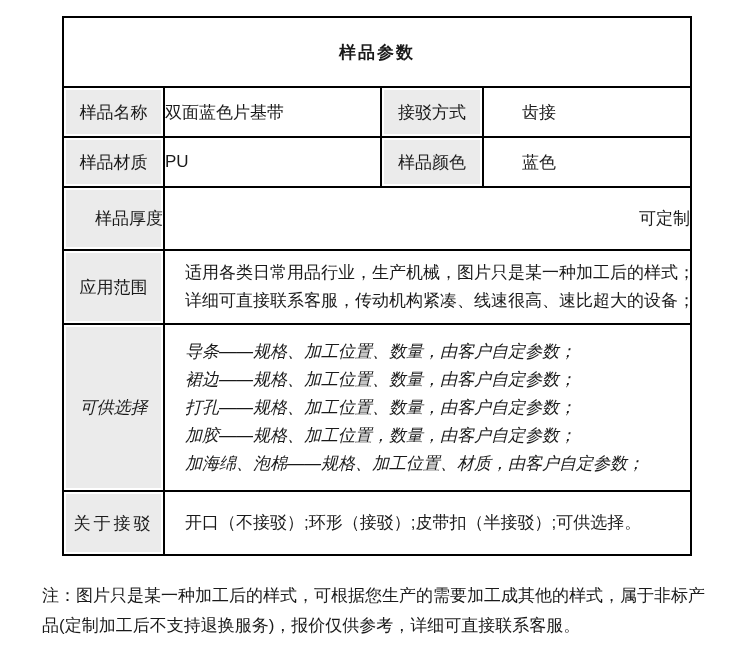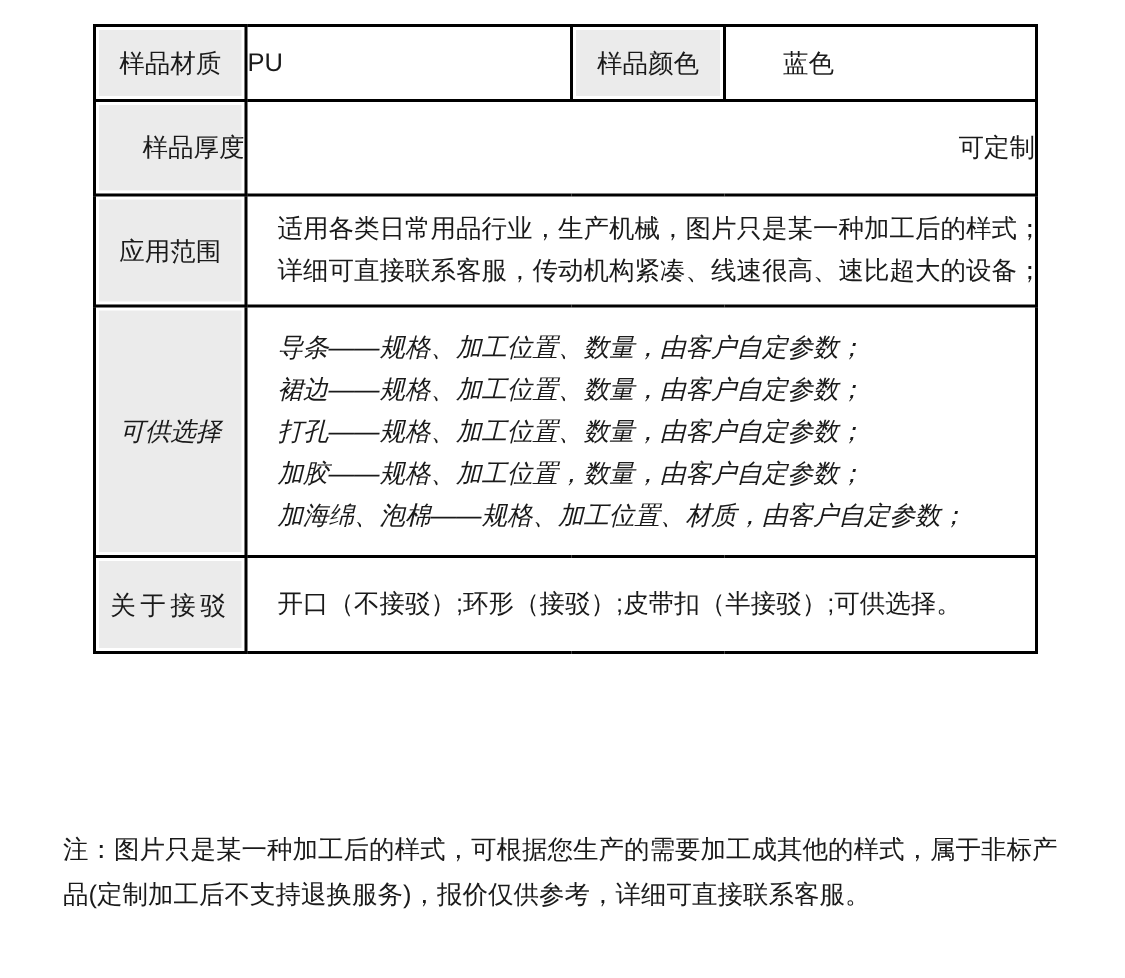--- a/index.html
+++ b/index.html
@@ -54,41 +54,50 @@
   }
   tr.row-pair td { height: 48px; }
   tr.row-thickness td { height: 61px; text-align: right; }
   tr.row-range td { height: 72px; }
   tr.row-special td { height: 165px; font-style: italic; }
   tr.row-joint td { height: 62px; }
   tr.row-joint td.label-cell { letter-spacing: 3px; margin-top: 19px; }
   .note {
     position: absolute;
     left: 42px;
-    top: 552px;
+    top: 581px;
     width: 668px;
     font-size: 17px;
     line-height: 30px;
     color: var(--text, #1a1a1a);
   }
 </style>
 </head>
 <body>
 
 <div class="page">
 
   <table class="params">
     <colgroup>
       <col style="width:101px">
       <col style="width:217px">
       <col style="width:102px">
       <col style="width:208px">
     </colgroup>
     <tbody>
+      <tr>
+        <td class="title-cell" colspan="4">样品参数</td>
+      </tr>
 
+      <tr class="row-pair">
+        <td class="label-cell">样品名称</td>
+        <td class="value-cell">双面蓝色片基带</td>
+        <td class="label-cell">接驳方式</td>
+        <td class="value-cell right-col">齿接</td>
+      </tr>
 
       <tr class="row-pair">
         <td class="label-cell">样品材质</td>
         <td class="value-cell">PU</td>
         <td class="label-cell">样品颜色</td>
         <td class="value-cell right-col">蓝色</td>
       </tr>
 
       <tr class="row-thickness">
         <td class="label-cell">样品厚度</td>

